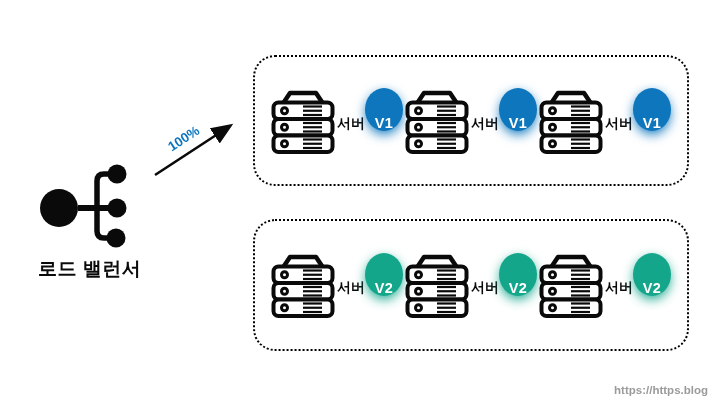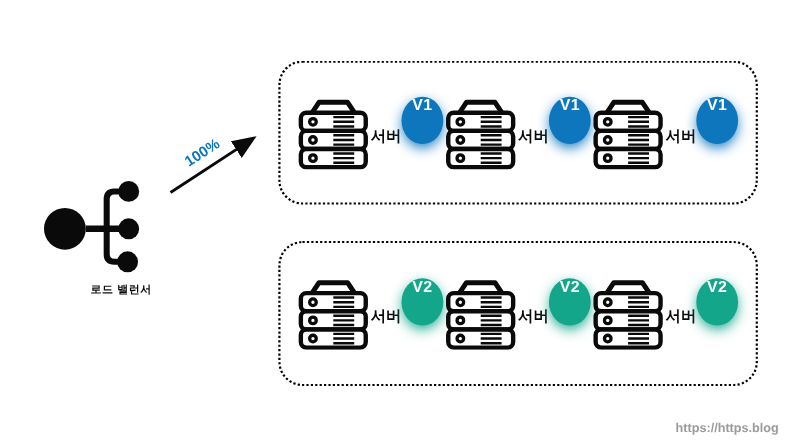--- a/index.html
+++ b/index.html
@@ -13,22 +13,22 @@
     background: #ffffff;
     overflow: hidden;
   }
 
   
   .lb { position: absolute; left: 38px; top: 160px; width: 100px; }
   .lb-icon { display: block; width: 100px; height: 92px; }
   .lb-label {
     margin-top: 4px;
     width: 100px;
-    text-align: right;
-    font-size: 10px;
+    text-align: left;
+    font-size: 19px;
     font-weight: 700;
     color: #0a0a0a;
     letter-spacing: 0.5px;
     white-space: nowrap;
   }
 
   
   .arrow-svg { position: absolute; left: 149px; top: 113px; width: 95px; height: 70px; }
   .arrow-label {
     position: absolute;
@@ -69,21 +69,21 @@
     height: 18px;
     line-height: 18px;
     white-space: nowrap;
   }
 
   .badge {
     width: 66px;
     height: 43px;
     border-radius: 50%;
     display: flex;
-    align-items: flex-start;
+    align-items: flex-end;
     justify-content: center;
     margin-bottom: 22px;
     box-shadow: 0 4px 12px -1px; 
   }
   .badge span {
     color: #ffffff;
     font-size: 14.5px;
     font-weight: 700;
     letter-spacing: 0.3px;
   }

